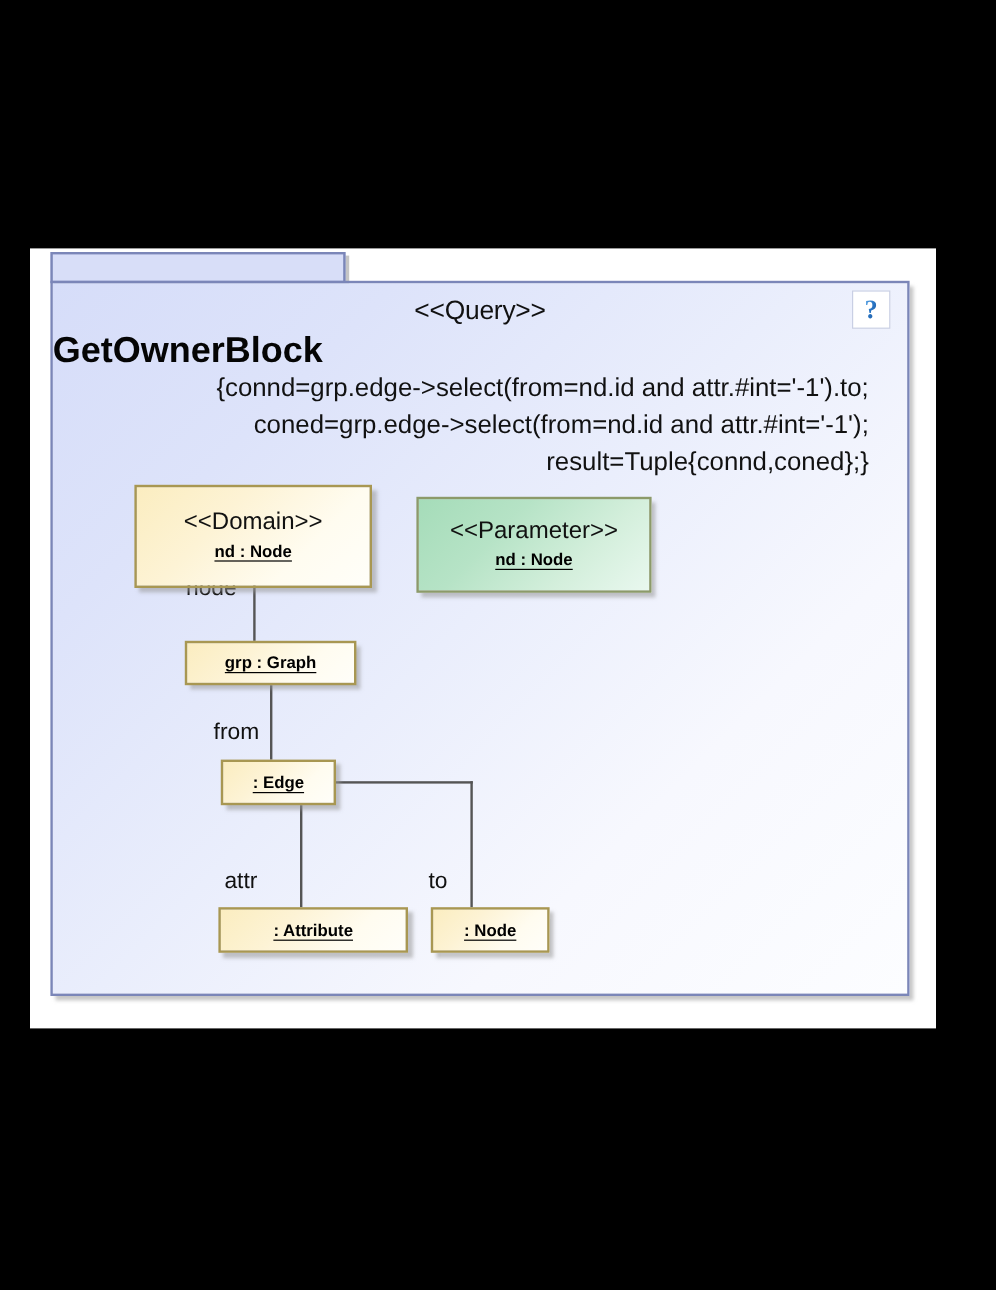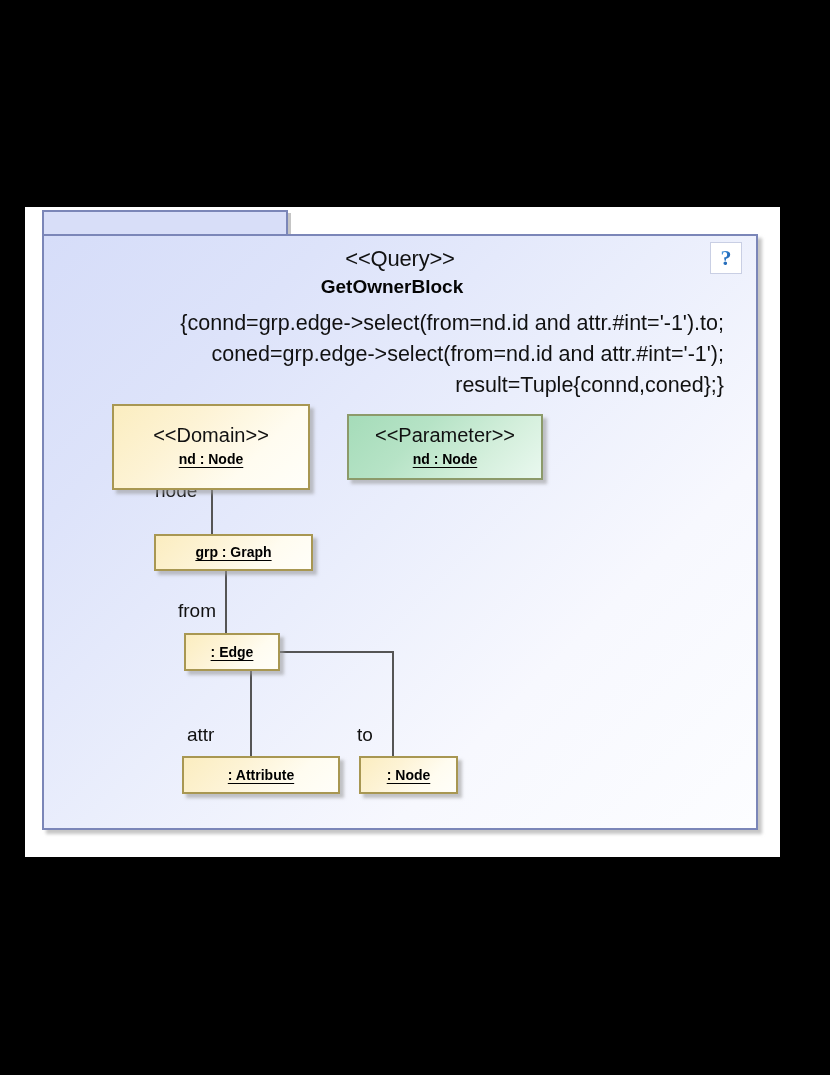--- a/index.html
+++ b/index.html
@@ -60,22 +60,21 @@
     text-align: center;
     font-size: 22px;
     color: #111;
     letter-spacing: -0.2px;
   }
   .query-name {
     position: absolute;
     left: 0;
     right: 16px;
     top: 40px;
-    text-align: center;
-    font-size: 19px;
+    font-size: 30px;
     font-weight: bold;
     color: #050505;
   }
   #query-expression {
     position: absolute;
     left: 18px;
     width: 662px;
     top: 72px;
     text-align: right;
     font-size: 21.5px;
@@ -189,26 +188,26 @@
 
   <div class="link-h" style="left:236px; top:415px; width:114px;"></div>
   <div class="link-v" style="left:348px; top:415px; height:105px;"></div>
   <div class="link-label" style="left:313px; top:488px;text-align:center;">to</div>
 
   <div class="obj-box yellow" style="left:68px; top:168px; width:198px; height:86px;">
     <div class="obj-stereo">&lt;&lt;Domain&gt;&gt;</div>
     <div class="obj-name">nd : Node</div>
   </div>
 
-  <div class="obj-box green" style="left:303px; top:178px; width:196px; height:66px;">
+  <div class="obj-box green" style="left:303px; top:178px; width:196px; height:80px;">
     <div class="obj-stereo">&lt;&lt;Parameter&gt;&gt;</div>
     <div class="obj-name">nd : Node</div>
   </div>
 
-  <div class="obj-box yellow" style="left:110px; top:298px; width:159px; height:37px;">
+  <div class="obj-box yellow" style="left:110px; top:298px; width:143px; height:37px;">
     <div class="obj-name">grp : Graph</div>
   </div>
 
   <div class="obj-box yellow" style="left:140px; top:397px; width:96px; height:38px;">
     <div class="obj-name">: Edge</div>
   </div>
 
   <div class="obj-box yellow" style="left:138px; top:520px; width:158px; height:38px;">
     <div class="obj-name">: Attribute</div>
   </div>

